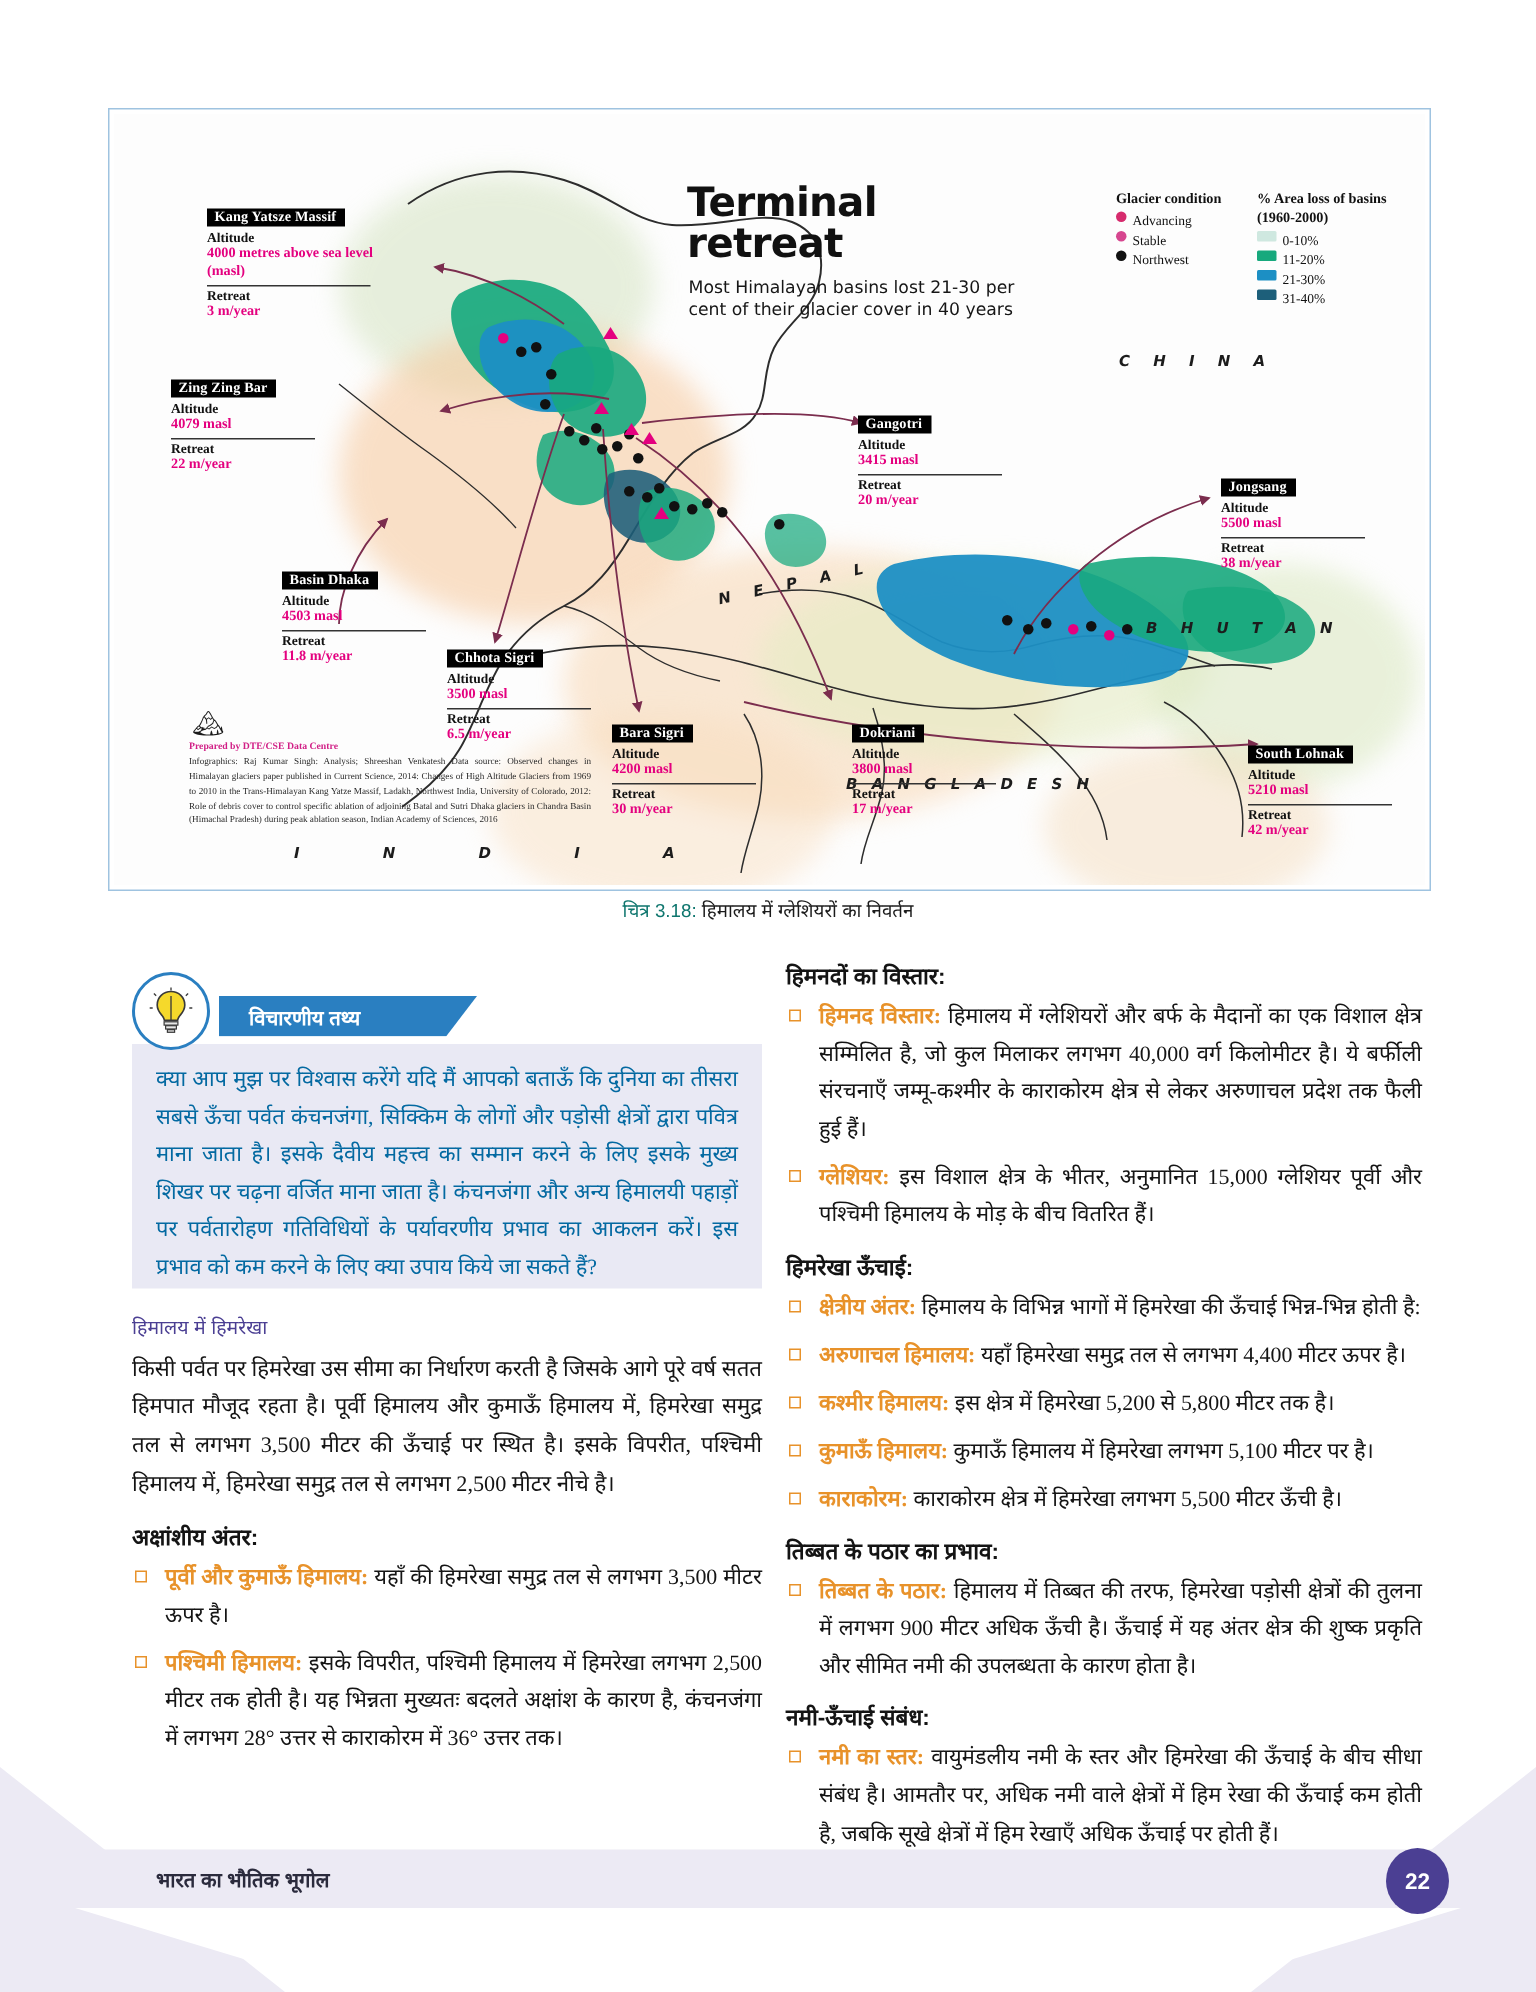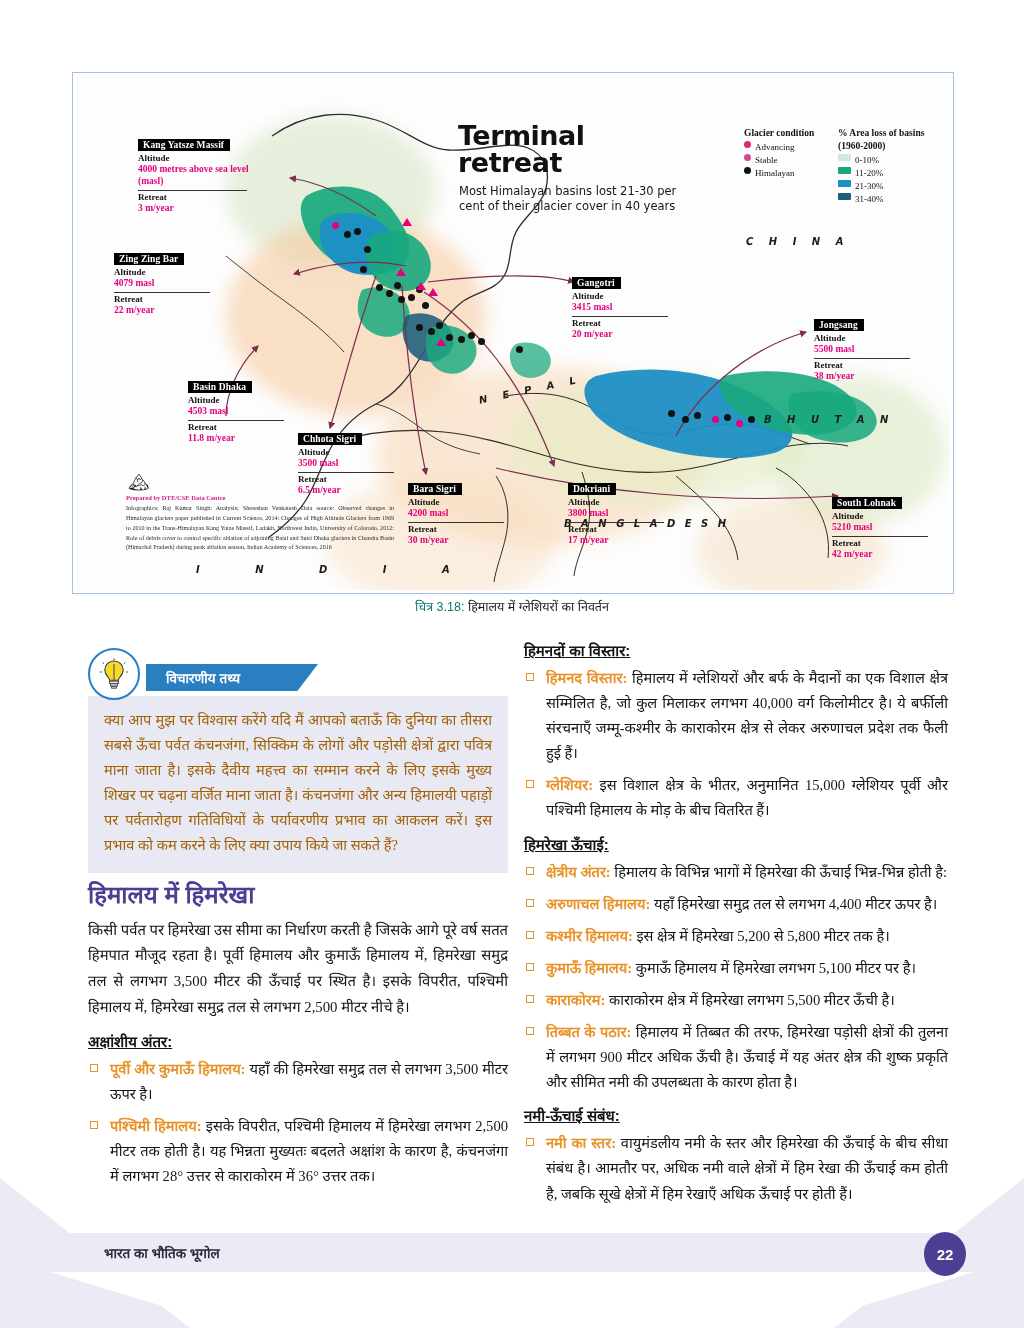--- a/index.html
+++ b/index.html
@@ -246,51 +246,50 @@
     border: 2px solid #2a7fc1;
     box-sizing: border-box;
     display: flex;
     align-items: center;
     justify-content: center;
   }
   .bulb svg { display: block; }
 
   .think-body {
     background: #e9e9f4;
-    padding: 12px 16px 14px 16px;
+    padding: 12px 16px 0 16px;
     font-family: "Liberation Serif", serif;
     font-size: 14.6px;
     line-height: 1.72;
-    color: #a16207;
+    color: #0369a1;
     text-align: justify;
     text-justify: inter-word;
   }
 
   h2.sec-h {
     font-family: "Liberation Sans", sans-serif;
-    font-weight: bold;
-    font-size: 24px;
+    font-weight: normal;
+    font-size: 13px;
     color: #4b3f93;
-    margin: 4px 0 8px 0;
+    margin: 16px 0 8px 0;
   }
   p.para {
     font-family: "Liberation Serif", serif;
     font-size: 14.8px;
     line-height: 1.74;
     margin: 0 0 8px 0;
     text-align: justify;
     color: #141414;
   }
   h3.sub-h {
     font-family: "Liberation Sans", sans-serif;
     font-weight: bold;
     font-size: 15px;
     color: #141414;
     margin: 10px 0 6px 0;
-    text-decoration: underline;
   }
   ul.blist {
     list-style: none;
     margin: 0 0 4px 0;
     padding: 0;
   }
   ul.blist li {
     position: relative;
     padding-left: 22px;
     margin-bottom: 7px;
@@ -469,21 +468,21 @@
       <div class="legend-row">
         <span class="dot" style="background:#d62b6d;"></span>
         <span>Advancing</span>
       </div>
       <div class="legend-row">
         <span class="dot" style="background:#d6468f;"></span>
         <span>Stable</span>
       </div>
       <div class="legend-row">
         <span class="dot" style="background:#111111;"></span>
-        <span>Himalayan</span>
+        <span>Northwest</span>
       </div>
     </div>
 
     <div class="legend-b">
       <div class="legend-title">% Area loss of basins</div>
       <div class="legend-title">(1960-2000)</div>
       <div class="legend-row">
         <span class="swatch" style="background:#cfe8e0;"></span>
         <span>0-10%</span>
       </div>
@@ -671,20 +670,21 @@
     <li>
       <span class="sq"></span>
       <span class="term">कुमाऊँ हिमालय:</span><span> कुमाऊँ हिमालय में हिमरेखा लगभग 5,100 मीटर पर है।</span>
     </li>
     <li>
       <span class="sq"></span>
       <span class="term">काराकोरम:</span><span> काराकोरम क्षेत्र में हिमरेखा लगभग 5,500 मीटर ऊँची है।</span>
     </li>
   </ul>
 
+  <h3 class="sub-h">तिब्बत के पठार का प्रभाव:</h3>
   <ul class="blist">
     <li>
       <span class="sq"></span>
       <span class="term">तिब्बत के पठार:</span><span> हिमालय में तिब्बत की तरफ, हिमरेखा पड़ोसी क्षेत्रों की तुलना में लगभग 900 मीटर अधिक ऊँची है। ऊँचाई में यह अंतर क्षेत्र की शुष्क प्रकृति और सीमित नमी की उपलब्धता के कारण होता है।</span>
     </li>
   </ul>
 
   <h3 class="sub-h">नमी-ऊँचाई संबंध:</h3>
   <ul class="blist">
     <li>

